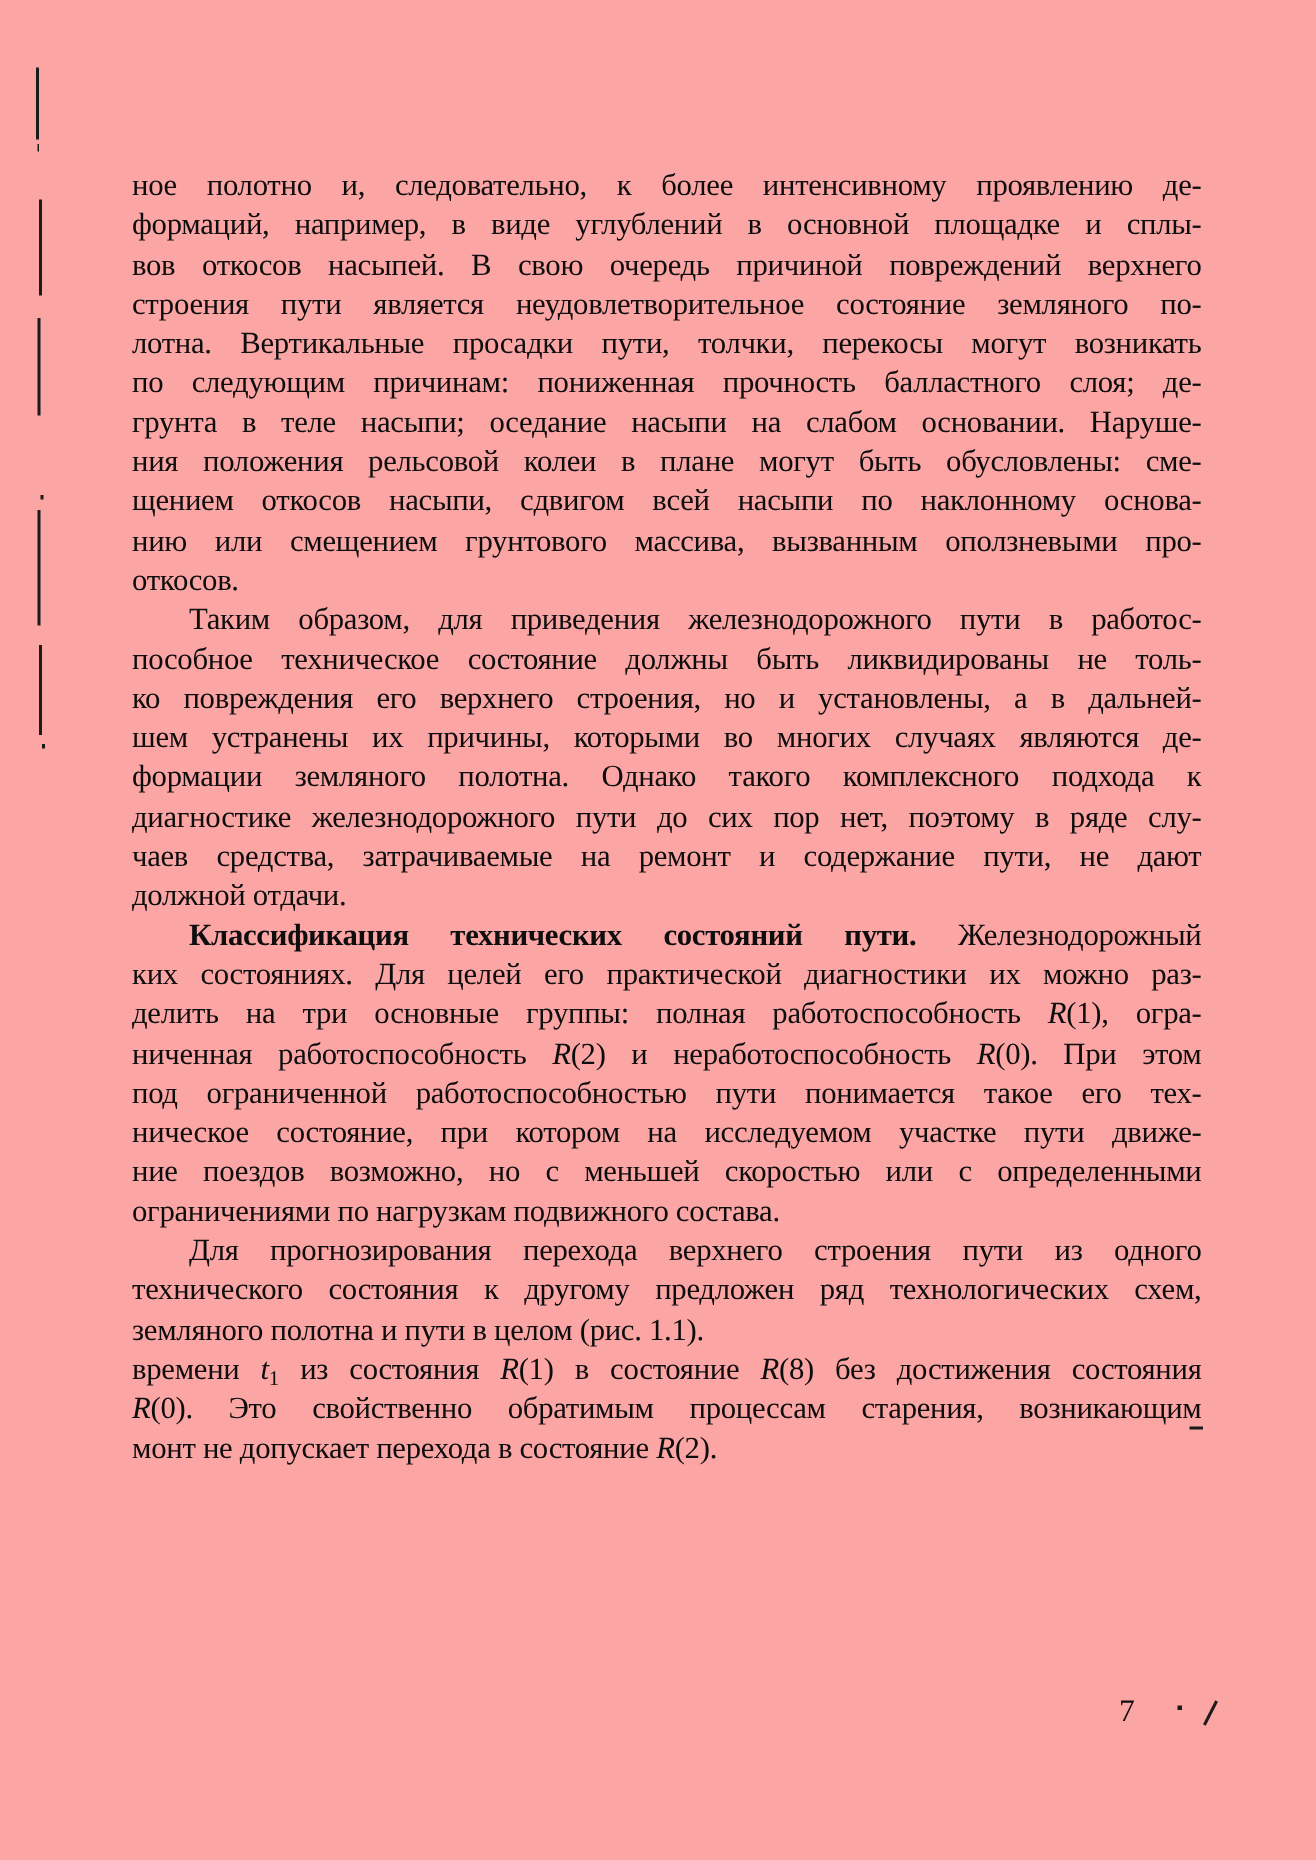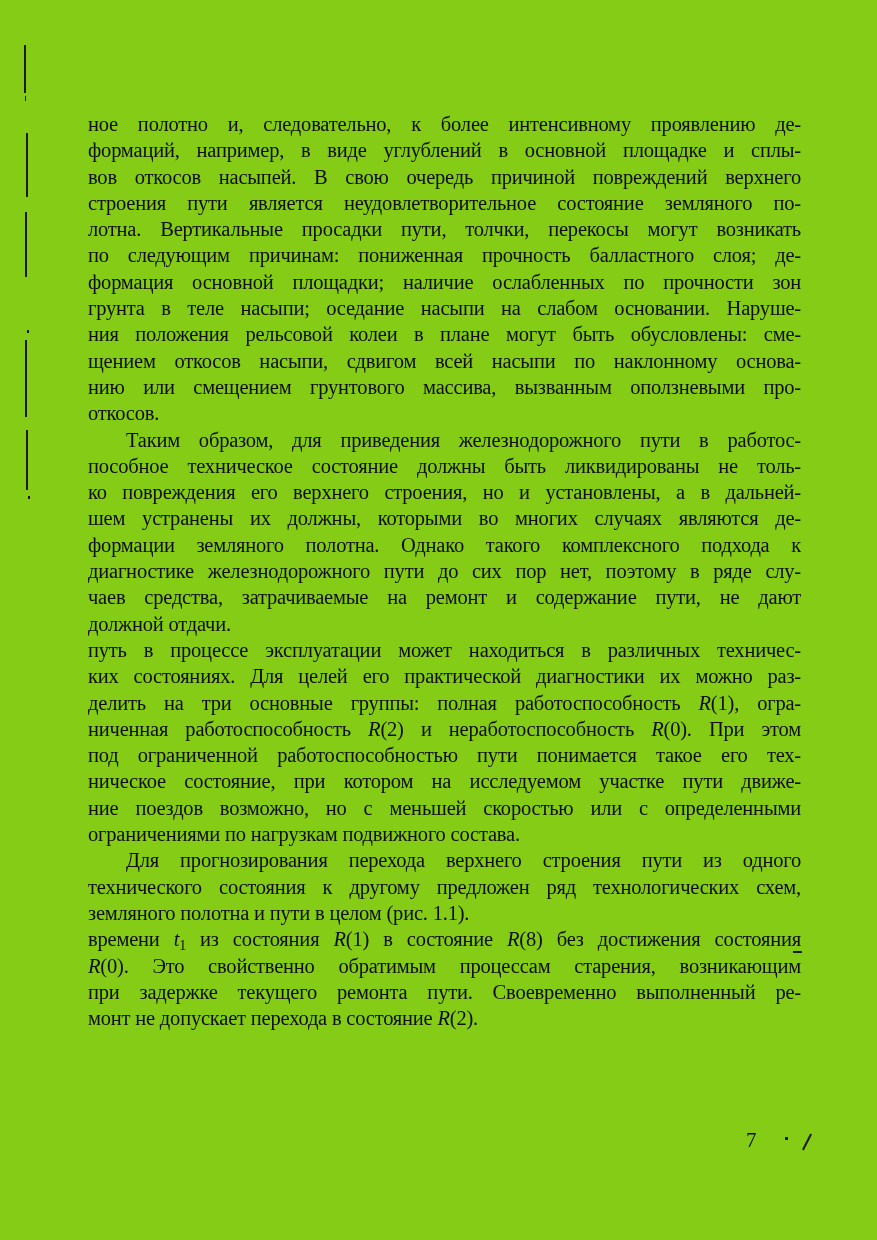--- a/index.html
+++ b/index.html
@@ -1,20 +1,20 @@
 <!DOCTYPE html>
 <html lang="ru"><head>
 <meta charset="utf-8">
 <style>
   html, body { margin: 0; padding: 0; }
   .page {
     position: relative;
     width: 877px;
     height: 1240px;
-    background: #84cc16;
+    background: #fca5a5;
     font-family: "Liberation Serif", "DejaVu Serif", serif;
     color: #0e0e0e;
     overflow: hidden;
   }
   .text-block {
     position: absolute;
     left: 88px;
     top: 111px;
     width: 713px;
     font-size: 20.5px;
@@ -75,48 +75,46 @@
   <div class="artifact a-stroke5"></div>
   <div class="artifact a-dot2"></div>
 
   <div class="text-block">
       <div class="line"><span>ное полотно и, следовательно, к более интенсивному проявлению де-</span></div>
       <div class="line"><span>формаций, например, в виде углублений в основной площадке и сплы-</span></div>
       <div class="line"><span>вов откосов насыпей. В свою очередь причиной повреждений верхнего</span></div>
       <div class="line"><span>строения пути является неудовлетворительное состояние земляного по-</span></div>
       <div class="line"><span>лотна. Вертикальные просадки пути, толчки, перекосы могут возникать</span></div>
       <div class="line"><span>по следующим причинам: пониженная прочность балластного слоя; де-</span></div>
-      <div class="line"><span>формация основной площадки; наличие ослабленных по прочности зон</span></div>
       <div class="line"><span>грунта в теле насыпи; оседание насыпи на слабом основании. Наруше-</span></div>
       <div class="line"><span>ния положения рельсовой колеи в плане могут быть обусловлены: сме-</span></div>
       <div class="line"><span>щением откосов насыпи, сдвигом всей насыпи по наклонному основа-</span></div>
       <div class="line"><span>нию или смещением грунтового массива, вызванным оползневыми про-</span></div>
       <div class="line last"><span>откосов.</span></div>
       <div class="line indent"><span>Таким образом, для приведения железнодорожного пути в работос-</span></div>
       <div class="line"><span>пособное техническое состояние должны быть ликвидированы не толь-</span></div>
       <div class="line"><span>ко повреждения его верхнего строения, но и установлены, а в дальней-</span></div>
-      <div class="line"><span>шем устранены их должны, которыми во многих случаях являются де-</span></div>
+      <div class="line"><span>шем устранены их причины, которыми во многих случаях являются де-</span></div>
       <div class="line"><span>формации земляного полотна. Однако такого комплексного подхода к</span></div>
       <div class="line"><span>диагностике железнодорожного пути до сих пор нет, поэтому в ряде слу-</span></div>
       <div class="line"><span>чаев средства, затрачиваемые на ремонт и содержание пути, не дают</span></div>
       <div class="line last"><span>должной отдачи.</span></div>
-      <div class="line"><span>путь в процессе эксплуатации может находиться в различных техничес-</span></div>
+      <div class="line indent"><b>Классификация технических состояний пути.</b><span> Железнодорожный</span></div>
       <div class="line"><span>ких состояниях. Для целей его практической диагностики их можно раз-</span></div>
       <div class="line"><span>делить на три основные группы: полная работоспособность </span><i>R</i><span>(1), огра-</span></div>
       <div class="line"><span>ниченная работоспособность </span><i>R</i><span>(2) и неработоспособность </span><i>R</i><span>(0). При этом</span></div>
       <div class="line"><span>под ограниченной работоспособностью пути понимается такое его тех-</span></div>
       <div class="line"><span>ническое состояние, при котором на исследуемом участке пути движе-</span></div>
       <div class="line"><span>ние поездов возможно, но с меньшей скоростью или с определенными</span></div>
       <div class="line last"><span>ограничениями по нагрузкам подвижного состава.</span></div>
       <div class="line indent"><span>Для прогнозирования перехода верхнего строения пути из одного</span></div>
       <div class="line"><span>технического состояния к другому предложен ряд технологических схем,</span></div>
       <div class="line last"><span>земляного полотна и пути в целом (рис. 1.1).</span></div>
       <div class="line"><span>времени </span><i>t</i><sub>1</sub><span> из состояния </span><i>R</i><span>(1) в состояние </span><i>R</i><span>(8) без достижения состояния</span></div>
       <div class="line"><i>R</i><span>(0). Это свойственно обратимым процессам старения, возникающим</span></div>
-      <div class="line"><span>при задержке текущего ремонта пути. Своевременно выполненный ре-</span></div>
       <div class="line last"><span>монт не допускает перехода в состояние </span><i>R</i><span>(2).</span></div>
     </div>
 
   <div class="artifact a-dashR"></div>
   <div class="artifact a-dotB"></div>
   <div class="artifact a-diag"></div>
 
   <div class="page-number">7</div>
 
 </div>

